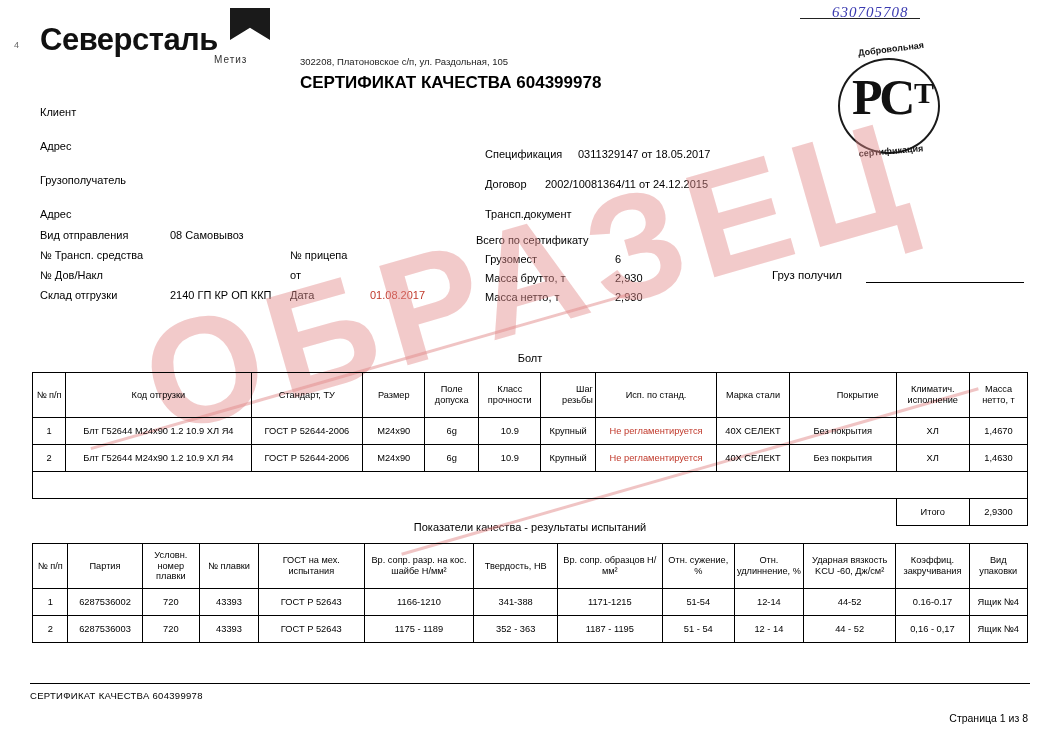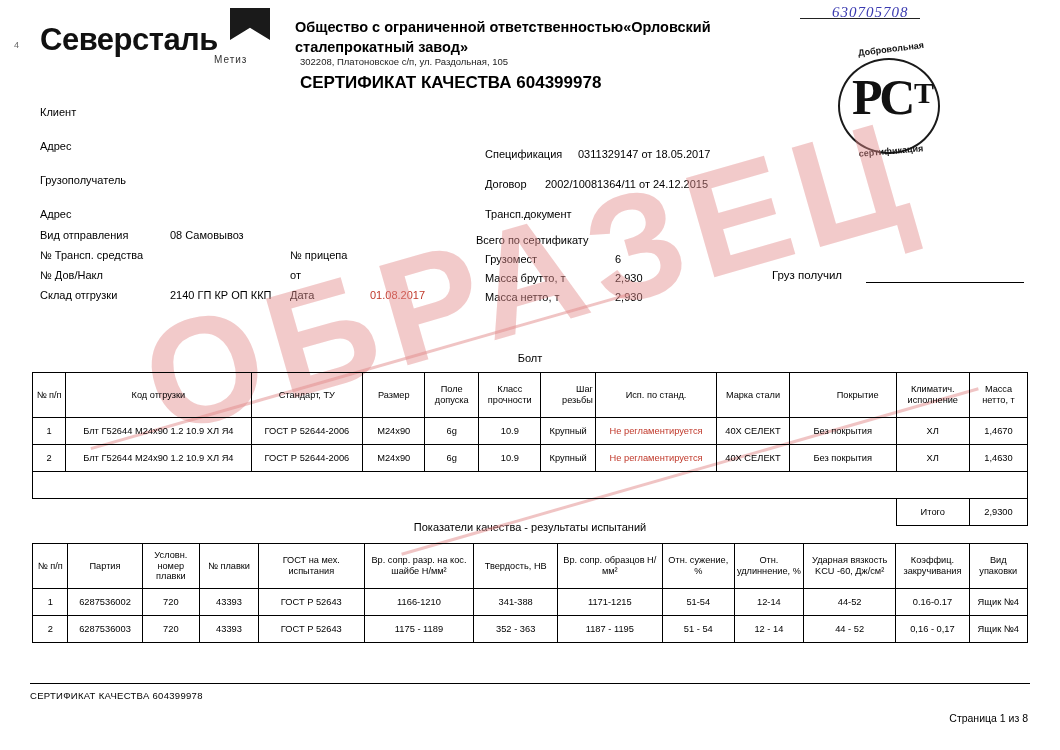--- a/index.html
+++ b/index.html
@@ -258,21 +258,20 @@
   </div>
 
   <div class="edge-mark">4</div>
 
   <div class="logo-block">
     <div class="logo-text">Северсталь</div>
     <div class="logo-mark"></div>
     <div class="logo-sub">Метиз</div>
   </div>
 
-  <div class="company-name">Общество с ограниченной ответственностью«Орловский сталепрокатный завод»</div>
   <div class="company-addr">302208, Платоновское с/п, ул. Раздольная, 105</div>
   <div class="cert-title">СЕРТИФИКАТ КАЧЕСТВА 604399978</div>
 
   <div class="hw-line"></div>
   <div class="hw-scribble">630705708</div>
 
   <div class="rst">
     <div class="arc-top">Добровольная</div>
     <div class="ring"></div>
     <div class="pc">РС</div>

